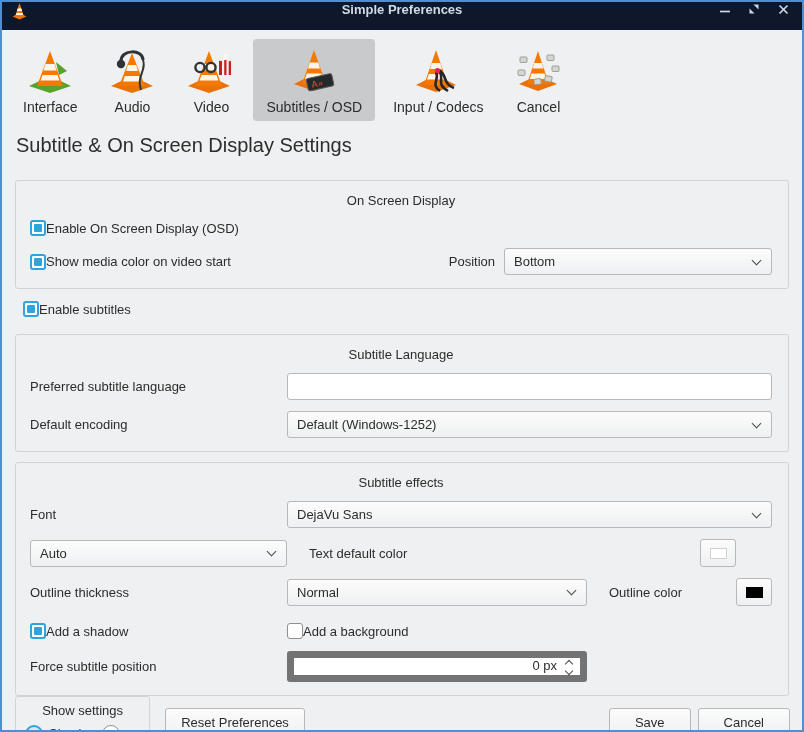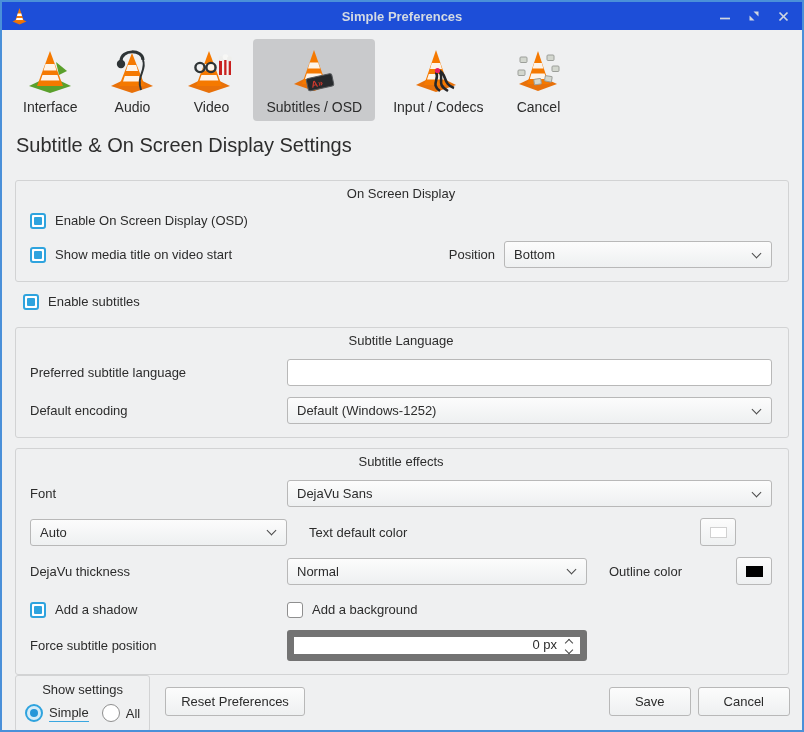--- a/index.html
+++ b/index.html
@@ -9,22 +9,22 @@
     width:804px; height:732px;
     border:2px solid #4a90d9;
     background:#eff0f1;
     color:#2c2c2c; font-size:13px;
     display:flex; flex-direction:column;
     overflow:hidden; position:relative;
   }
 
   
   .titlebar {
-    height:28px; flex:none; background:#1d4ed8;
-    display:flex; align-items:center; padding:0 12px 0 9px; position:relative;
+    height:28px; flex:none; background:#0f172a;
+    display:flex; align-items:flex-start; padding:0 12px 0 9px; position:relative;
   }
   .titlebar .title {
     position:absolute; left:50%; transform:translateX(-50%);
     color:#d3dae3; font-weight:bold; font-size:13px; white-space:nowrap;
   }
   .win-controls { margin-left:auto; display:flex; gap:15px; align-items:center; }
   .win-btn { width:14px; height:14px; display:flex; align-items:center; justify-content:center; cursor:default; }
 
   
   .toolbar { display:flex; align-items:stretch; padding:9px 6px 0 8px; gap:5px; flex:none; }
@@ -36,30 +36,30 @@
   .tool-label { font-size:14px; white-space:nowrap; }
   .tool-icon { width:48px; height:48px; }
 
   
   .page-title { font-size:20px; font-weight:normal; margin:13px 0 0 14px; color:#2d2d2d; }
   .divider { height:1px; background:#d8d9da; margin:9px 13px 0 13px; }
 
   
   .group {
     border:1px solid #d2d3d4; border-radius:3px;
-    margin:14px 13px 0 13px; padding:5px 16px 13px 14px;
+    margin:14px 13px 0 13px; padding:12px 16px 13px 14px;
   }
   .group-title { text-align:center; font-size:13px; color:#2c2c2c; }
 
   .row  { display:grid; grid-template-columns:257px 1fr; align-items:center; margin-top:11px; min-height:27px; }
   .row3 { display:grid; grid-template-columns:257px 300px 1fr 36px; align-items:center; margin-top:11px; min-height:27px; }
   .right-lbl { padding-left:22px; }
 
   
-  .check { display:inline-flex; gap:9px; }
+  .check { display:inline-flex; align-items:center; }
   .cb { width:16px; height:16px; border-radius:3px; flex:none;
         display:flex; align-items:center; justify-content:center; background:#fff; }
   .cb.checked { border:2px solid #2ea3de; }
   .cb.checked::after { content:""; width:8px; height:8px; background:#2ea3de; border-radius:1px; }
   .cb.unchecked { border:1px solid #8f8f8f; }
 
   
   .combo {
     height:27px; background:linear-gradient(#fcfcfc,#eef0f1);
     border:1px solid #b8b8b8; border-radius:3px;
@@ -252,21 +252,21 @@
     <div class="row" style="grid-template-columns:1fr; min-height:18px;">
       <span class="check">
         <span class="cb checked"></span>
         <span>Enable On Screen Display (OSD)</span>
       </span>
     </div>
 
     <div class="row">
       <span class="check">
         <span class="cb checked"></span>
-        <span>Show media title on video start</span>
+        <span>Show media color on video start</span>
       </span>
       <span style="display:flex; align-items:center;">
         <span style="flex:1; text-align:right; padding-right:9px;">Position</span>
         <span class="combo" style="width:268px;">
           <span class="txt">Bottom</span>
           <span class="chev"></span>
         </span>
       </span>
     </div>
   </div>
@@ -311,21 +311,21 @@
         <span class="txt">Auto</span>
         <span class="chev"></span>
       </span>
       <span class="right-lbl">Text default color</span>
       <span class="swatch-btn">
         <span class="swatch" style="background: rgb(255, 255, 255);"></span>
       </span>
     </div>
 
     <div class="row3">
-      <span>DejaVu thickness</span>
+      <span>Outline thickness</span>
       <span class="combo">
         <span class="txt">Normal</span>
         <span class="chev"></span>
       </span>
       <span class="right-lbl">Outline color</span>
       <span class="swatch-btn">
         <span class="swatch" style="background: rgb(0, 0, 0);"></span>
       </span>
     </div>
 

